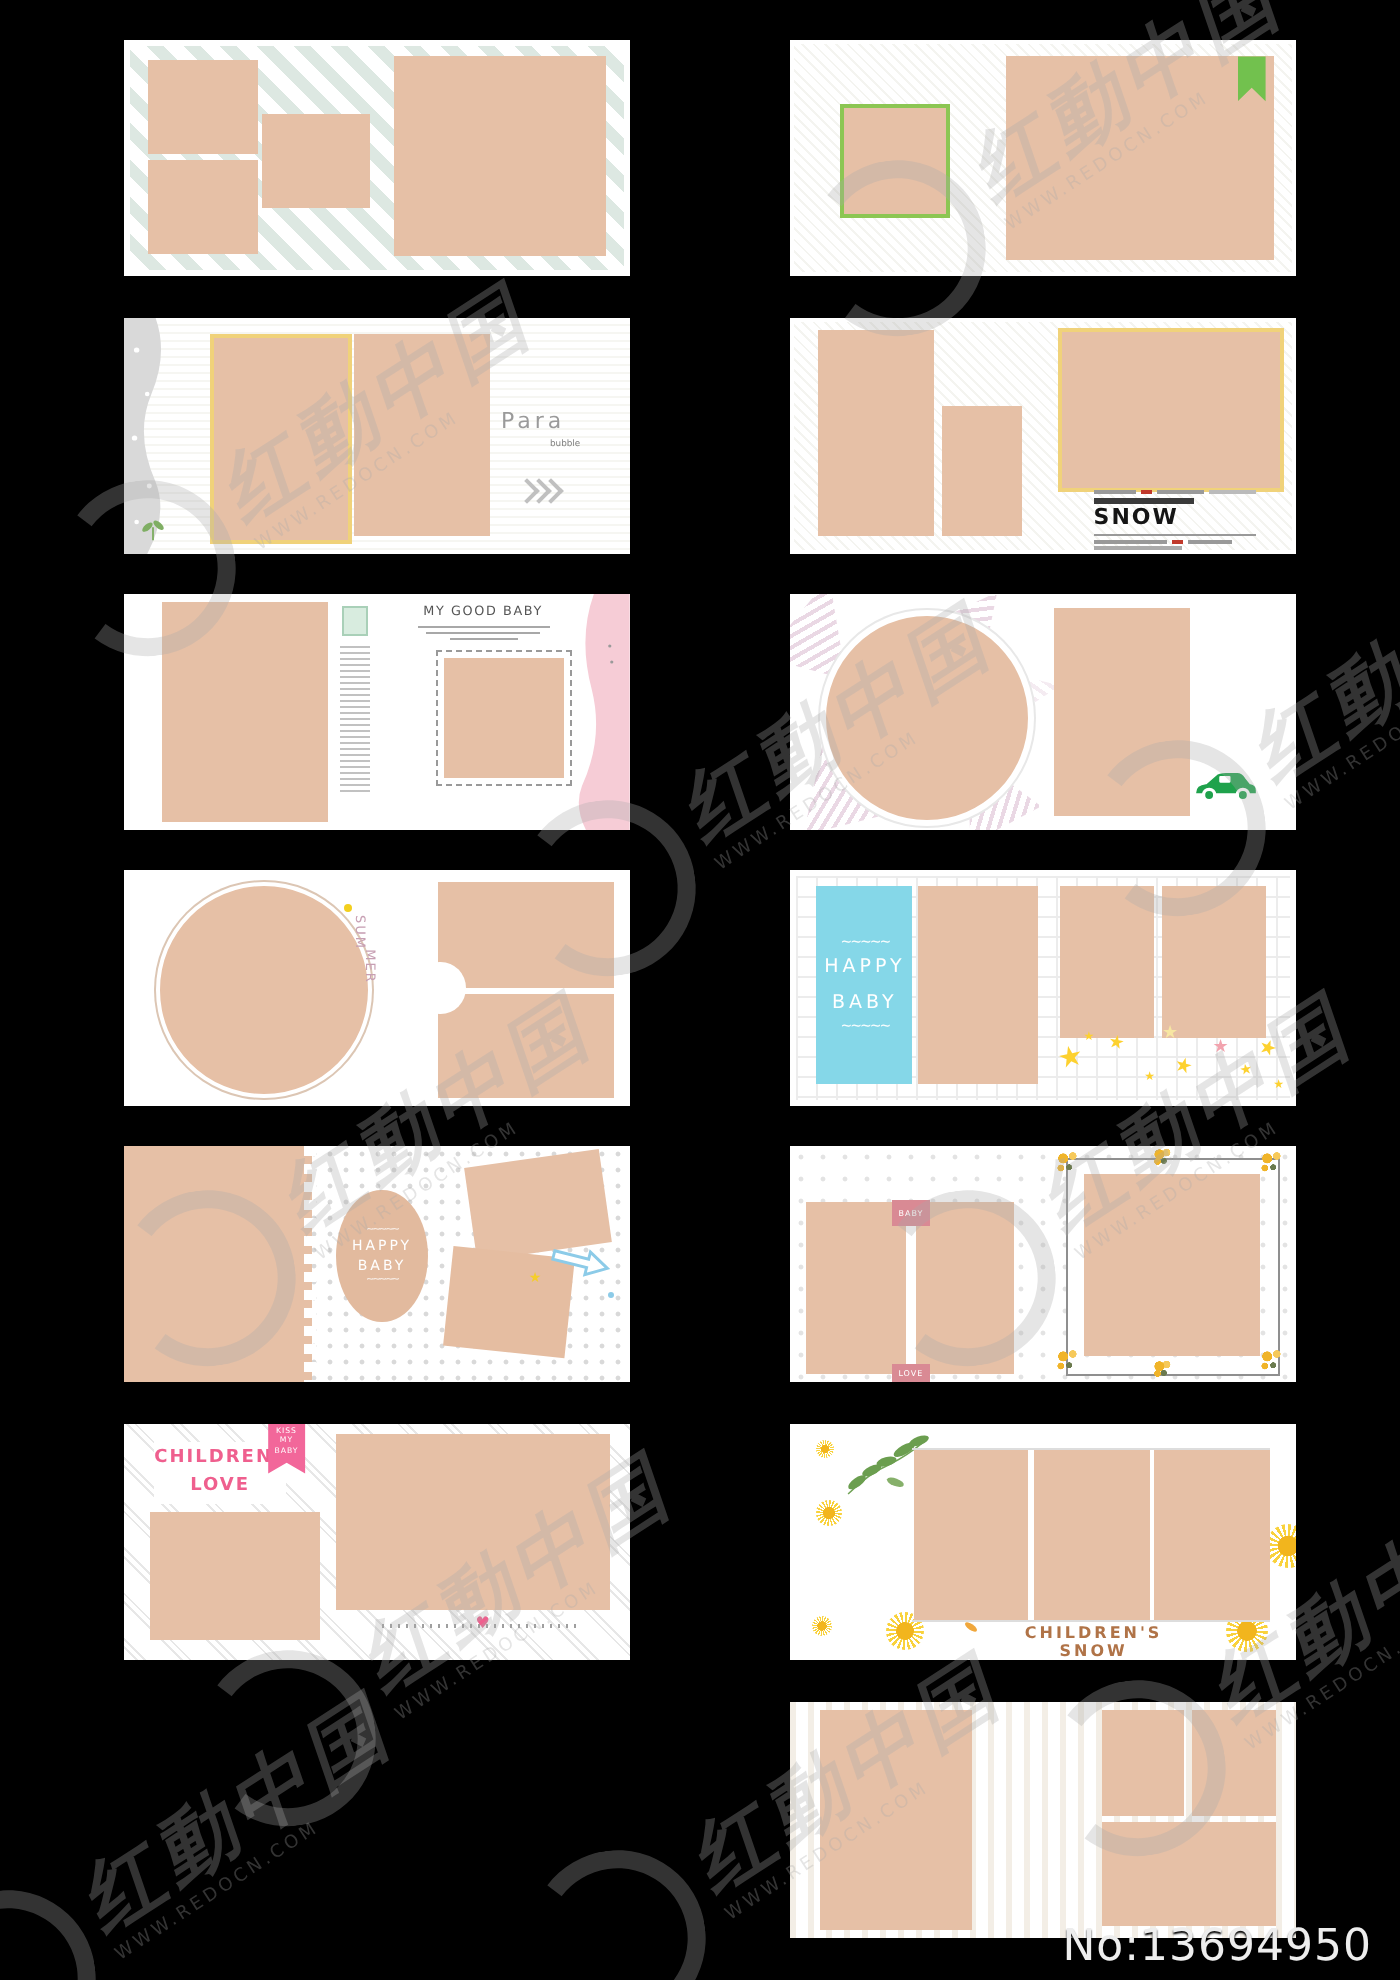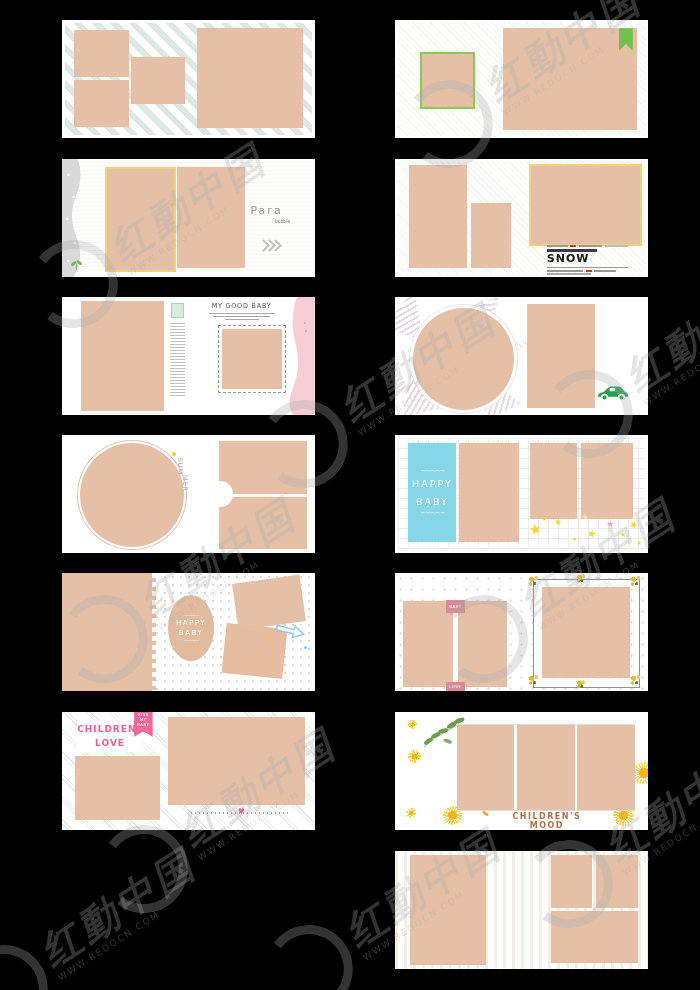--- a/index.html
+++ b/index.html
@@ -301,21 +301,21 @@
     <span class="flwr" style="left:4.5%;top:81%;width:10px;height:10px"></span>
     <span class="flwr" style="left:19%;top:80%;width:19px;height:19px"></span>
     <span class="flwr" style="left:94%;top:42%;width:22px;height:22px"></span>
     <span class="flwr" style="left:86%;top:79%;width:21px;height:21px"></span>
     <span class="petal" style="left:34.5%;top:85%"></span>
     <div class="ruleline" style="left:24%;top:10%;width:71%"></div>
     <div class="ph" style="left:24.4%;top:11.3%;width:22.8%;height:71.8%"></div>
     <div class="ph" style="left:48.2%;top:11.3%;width:22.8%;height:71.8%"></div>
     <div class="ph" style="left:72%;top:11.3%;width:22.8%;height:71.8%"></div>
     <div class="ruleline" style="left:24%;top:83.4%;width:71%"></div>
-    <div class="abs t12cap" style="left:42%;top:85%;width:36%">CHILDREN'S MOOD</div>
+    <div class="abs t12cap" style="left:42%;top:85%;width:36%">CHILDREN'S SNOW</div>
   </section>
 
 
   <section class="card cr" style="top:851px">
     <div class="p-vstripe" style="left:0;top:0;width:100%;height:100%"></div>
     <div class="ph" style="left:6.1%;top:3.5%;width:30%;height:93%"></div>
     <div class="ph" style="left:61.5%;top:3.5%;width:16.3%;height:45%"></div>
     <div class="ph" style="left:79.6%;top:3.5%;width:16.5%;height:45%"></div>
     <div class="ph" style="left:61.5%;top:51%;width:34.6%;height:44%"></div>
   </section>
@@ -386,13 +386,14 @@
       </div>
     <div class="wm" style="left:-55px;top:895px">
         <span class="wm-ring"></span>
         <span class="wm-txt">
           <b class="wm-brand">红動中国</b>
           <i class="wm-url">WWW.REDOCN.COM</i>
         </span>
       </div>
   </div>
 
+  <div class="imgno">No:13694950</div>
 </div>
 
 </body></html>

